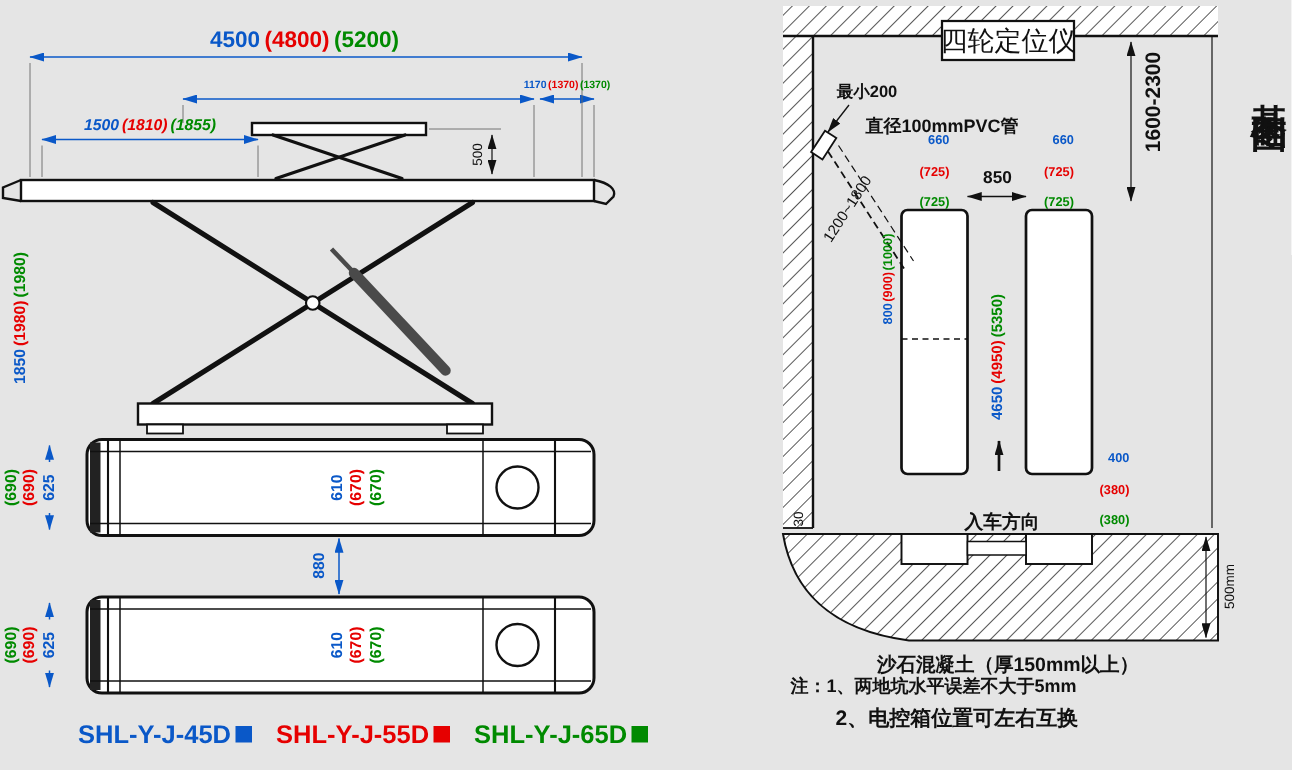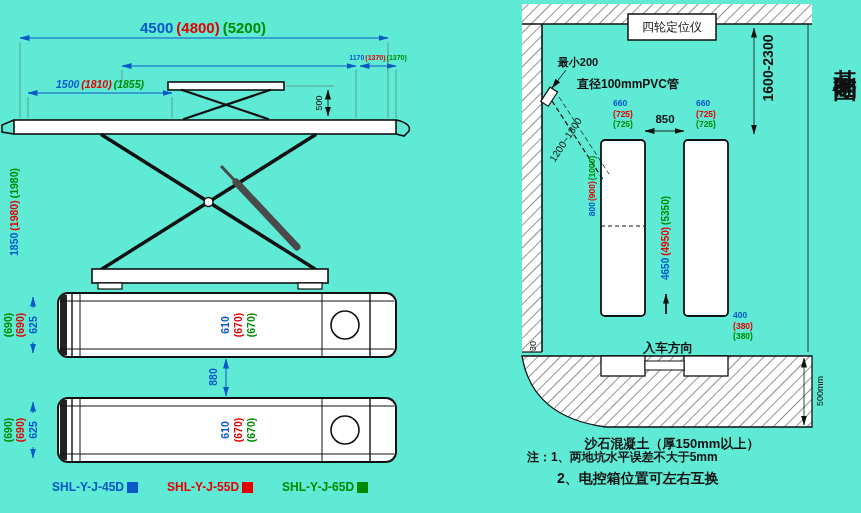--- a/index.html
+++ b/index.html
@@ -1,24 +1,24 @@
 <!DOCTYPE html>
 <html><head>
 <meta charset="utf-8">
 <style>
   html,body{margin:0;padding:0;background:#fff;}
   body{font-family:"Liberation Sans","DejaVu Sans",sans-serif;}
-  #canvas{position:relative;width:861px;height:513px;background:#5eead4;overflow:hidden;}
+  #canvas{position:relative;width:861px;height:513px;background:#e5e5e5;overflow:hidden;}
   #lineart{position:absolute;left:0;top:0;}
   .txt{position:absolute;white-space:nowrap;line-height:1;color:#111;}
   .ctr{transform:translate(-50%,-50%);}
   .rot{transform:translate(-50%,-50%) rotate(-90deg);}
   .rot60{transform:translate(-50%,-50%) rotate(-57deg);}
   .row{display:flex;gap:3px;align-items:baseline;}
-  .col{display:flex;flex-direction:column;align-items:flex-start;gap:2px;transform:translate(-50%,-50%);}
+  .col{display:flex;flex-direction:column;align-items:flex-end;gap:12px;transform:translate(-50%,-50%);}
   .bld{font-weight:bold;}
   .c-b{color:#0A58C8;} .c-r{color:#E60000;} .c-g{color:#008A00;}
   .vtitle{writing-mode:vertical-rl;text-orientation:upright;letter-spacing:5px;}
   .leg{display:flex;align-items:center;}
   .sq{display:inline-block;width:11px;height:11px;margin-left:3px;}
 </style>
 </head>
 <body>
 
 <div id="canvas">
@@ -173,36 +173,36 @@
 
   <div class="txt rot bld c-b" style="left:213px;top:377px;font-size:10.5px;"><span>880</span></div>
 
   <div class="txt rot bld c-g" style="left:8px;top:430px;font-size:10.5px;"><span>(690)</span></div>
   <div class="txt rot bld c-r" style="left:20px;top:430px;font-size:10.5px;"><span>(690)</span></div>
   <div class="txt rot bld c-b" style="left:33px;top:430px;font-size:10.5px;"><span>625</span></div>
   <div class="txt rot bld c-b" style="left:225px;top:430px;font-size:10.5px;"><span>610</span></div>
   <div class="txt rot bld c-r" style="left:238px;top:430px;font-size:10.5px;"><span>(670)</span></div>
   <div class="txt rot bld c-g" style="left:251px;top:430px;font-size:10.5px;"><span>(670)</span></div>
 
-  <div class="txt bld" style="left:52px;top:481px;font-size:12px;display:flex;gap:29px;">
+  <div class="txt bld" style="left:52px;top:481px;font-size:17px;display:flex;gap:16px;">
     <span class="leg">
       <span class="c-b">SHL-Y-J-45D</span>
       <span class="sq" style="background:#0A58C8"></span>
     </span>
     <span class="leg">
       <span class="c-r">SHL-Y-J-55D</span>
       <span class="sq" style="background:#E60000"></span>
     </span>
     <span class="leg">
       <span class="c-g">SHL-Y-J-65D</span>
       <span class="sq" style="background:#008A00"></span>
     </span>
   </div>
 
-  <div class="txt ctr" style="left:672px;top:27px;font-size:12px;"><span>四轮定位仪</span></div>
+  <div class="txt ctr" style="left:672px;top:27px;font-size:18px;"><span>四轮定位仪</span></div>
   <div class="txt ctr vtitle bld" style="left:845px;top:57px;font-size:24px;"><span>基础图</span></div>
   <div class="txt rot bld" style="left:768px;top:68px;font-size:14px;"><span>1600-2300</span></div>
   <div class="txt ctr bld" style="left:578px;top:62px;font-size:11px;text-align:right;"><span>最小200</span></div>
   <div class="txt ctr bld" style="left:628px;top:84px;font-size:12px;"><span>直径100mmPVC管</span></div>
   <div class="txt rot60" style="left:566px;top:140px;font-size:10px;"><span>1200~1800</span></div>
   <div class="txt ctr bld" style="left:665px;top:120px;font-size:11.5px;"><span>850</span></div>
 
   <div class="txt col bld" style="left:623px;top:114px;font-size:8.5px;">
     <span class="c-b">660</span>
     <span class="c-r">(725)</span>

